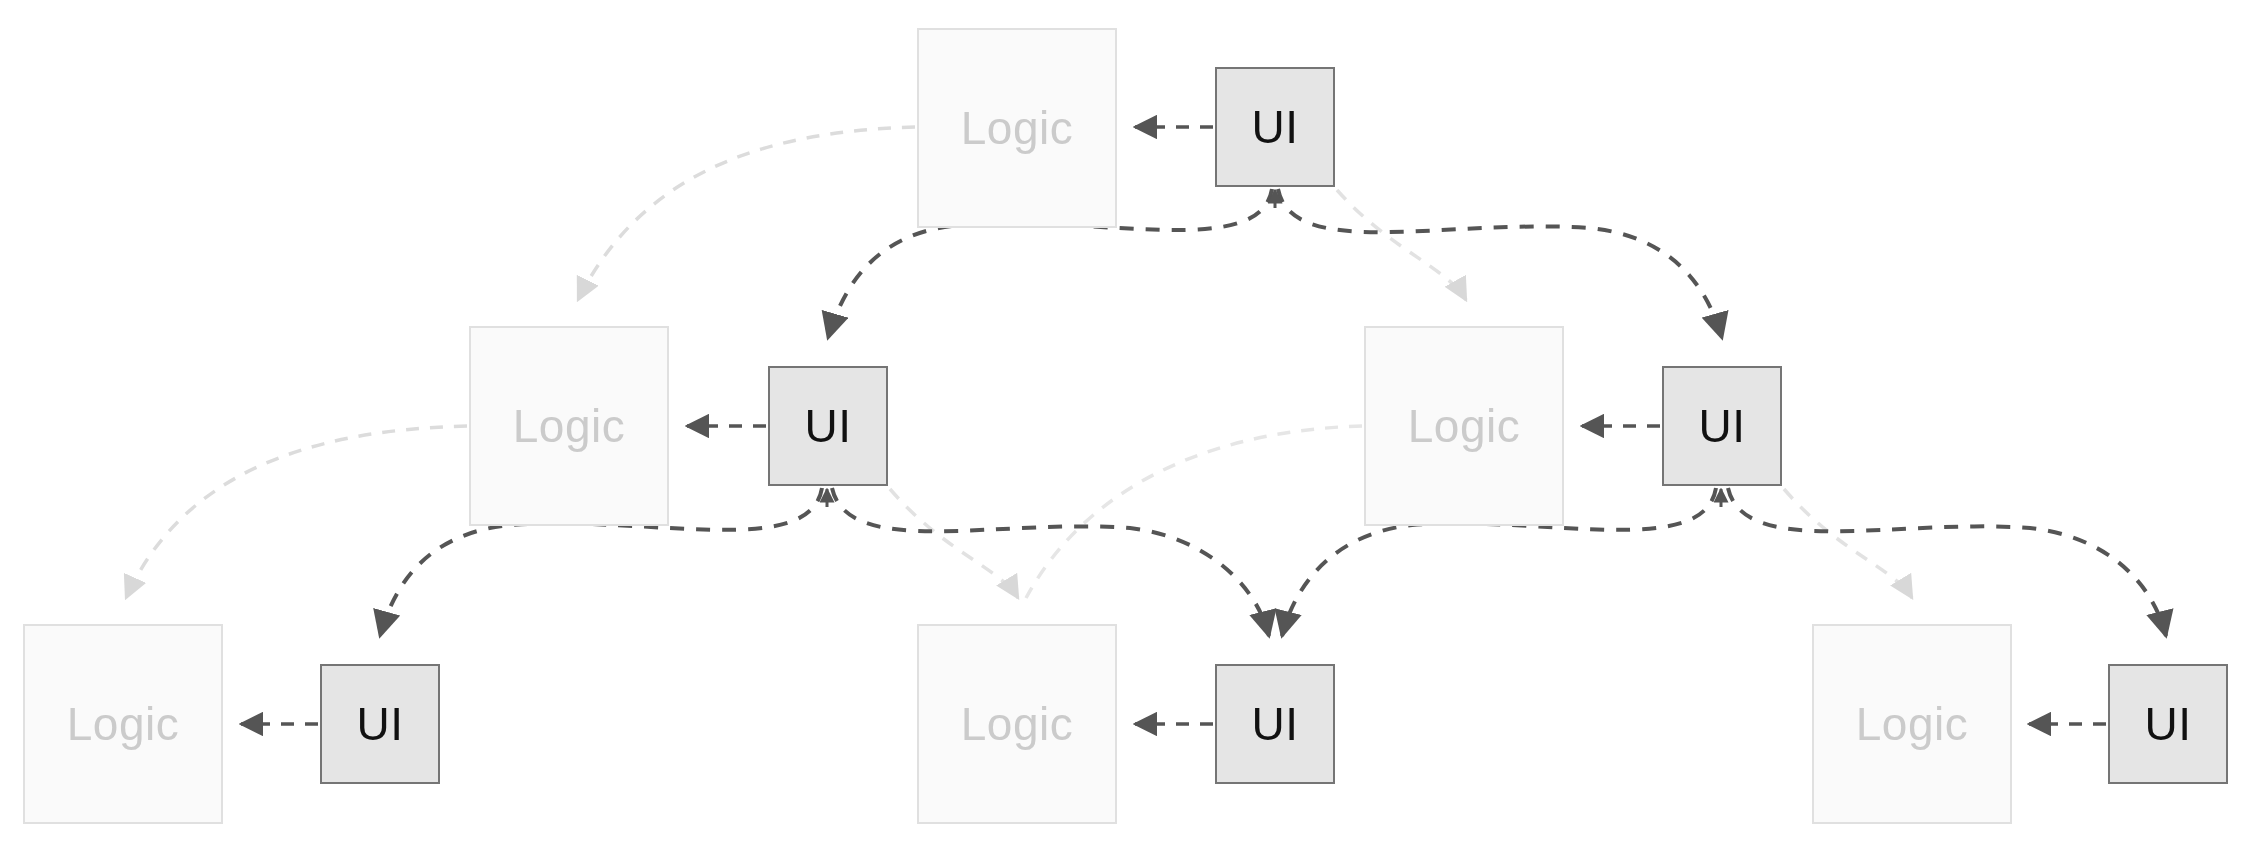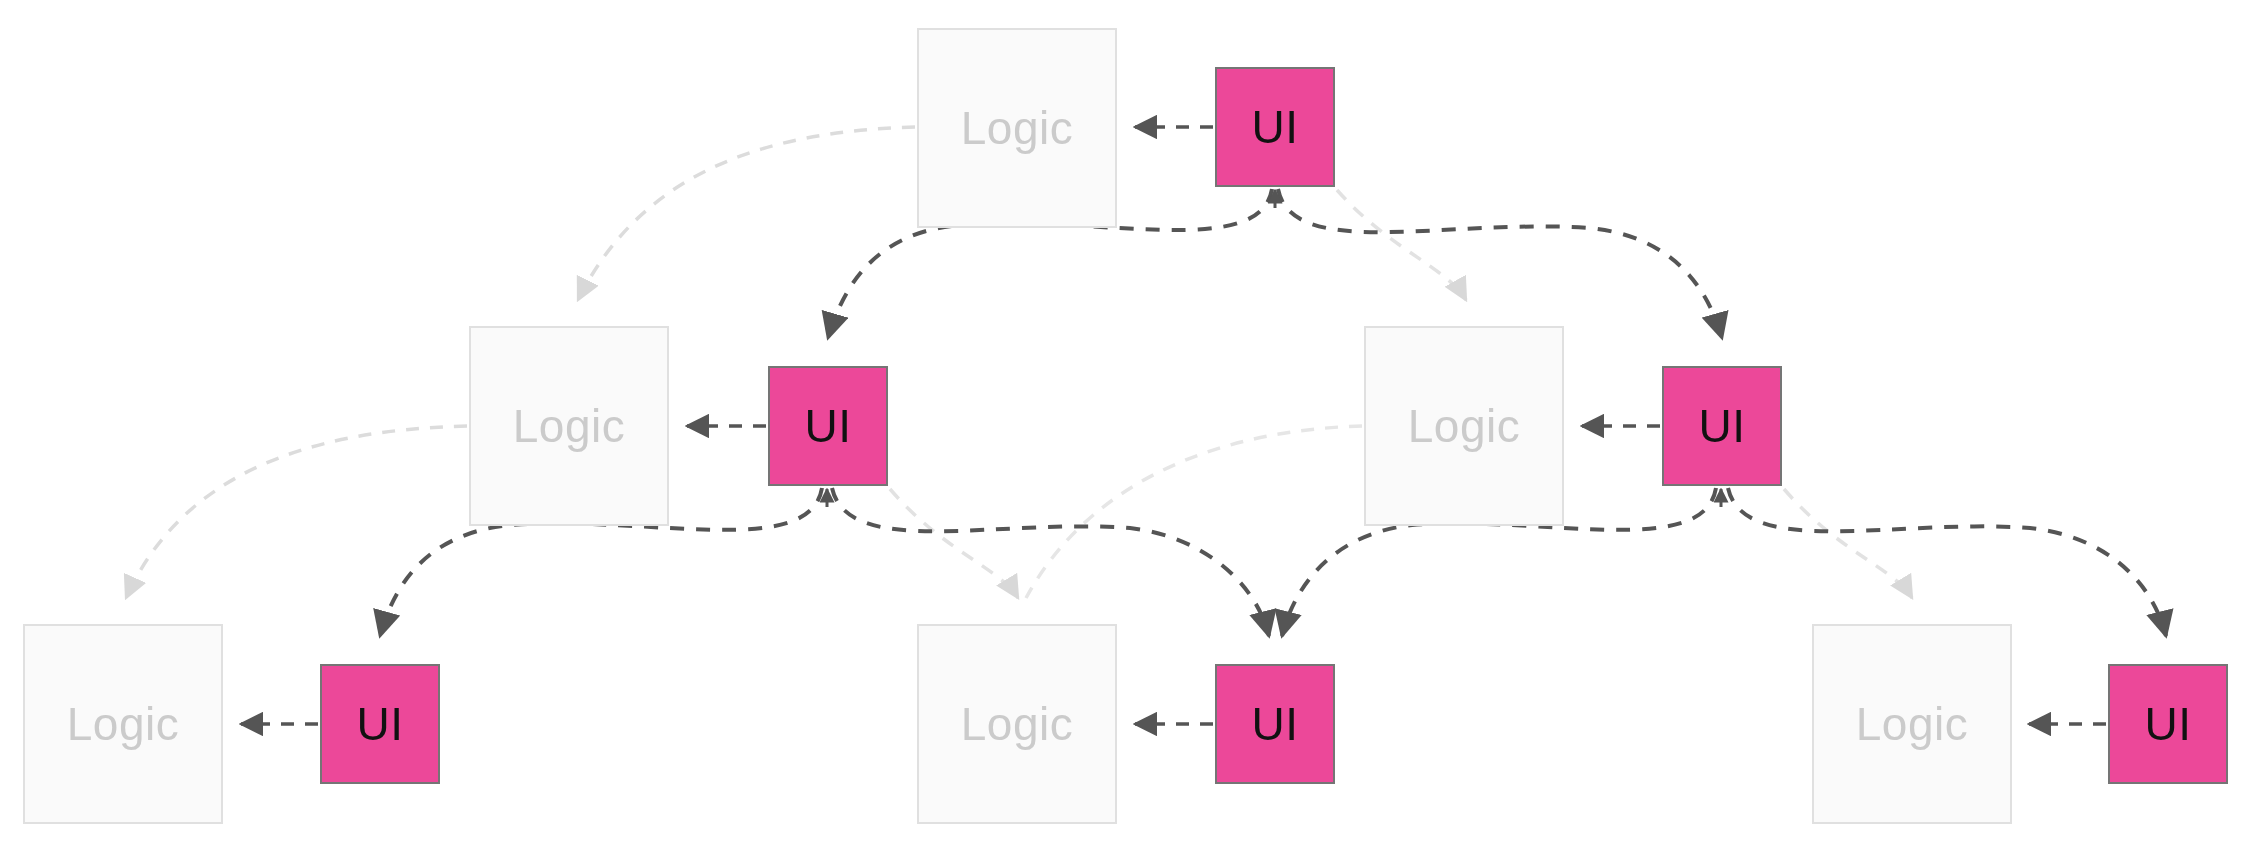--- a/index.html
+++ b/index.html
@@ -31,21 +31,21 @@
     display: flex;
     align-items: center;
     justify-content: center;
     user-select: none;
   }
   .node-logic {
     background: #fafafa;
     border: 2px solid #e0e0e0;
   }
   .node-ui {
-    background: #ec4899;
+    background: #e5e5e5;
     border: 2px solid #757575;
     z-index: 3;
     text-align: center;
   }
   .node-label {
     line-height: 1;
     letter-spacing: 0.5px;
   }
   .node-logic .node-label {
     color: #cbcbcb;

